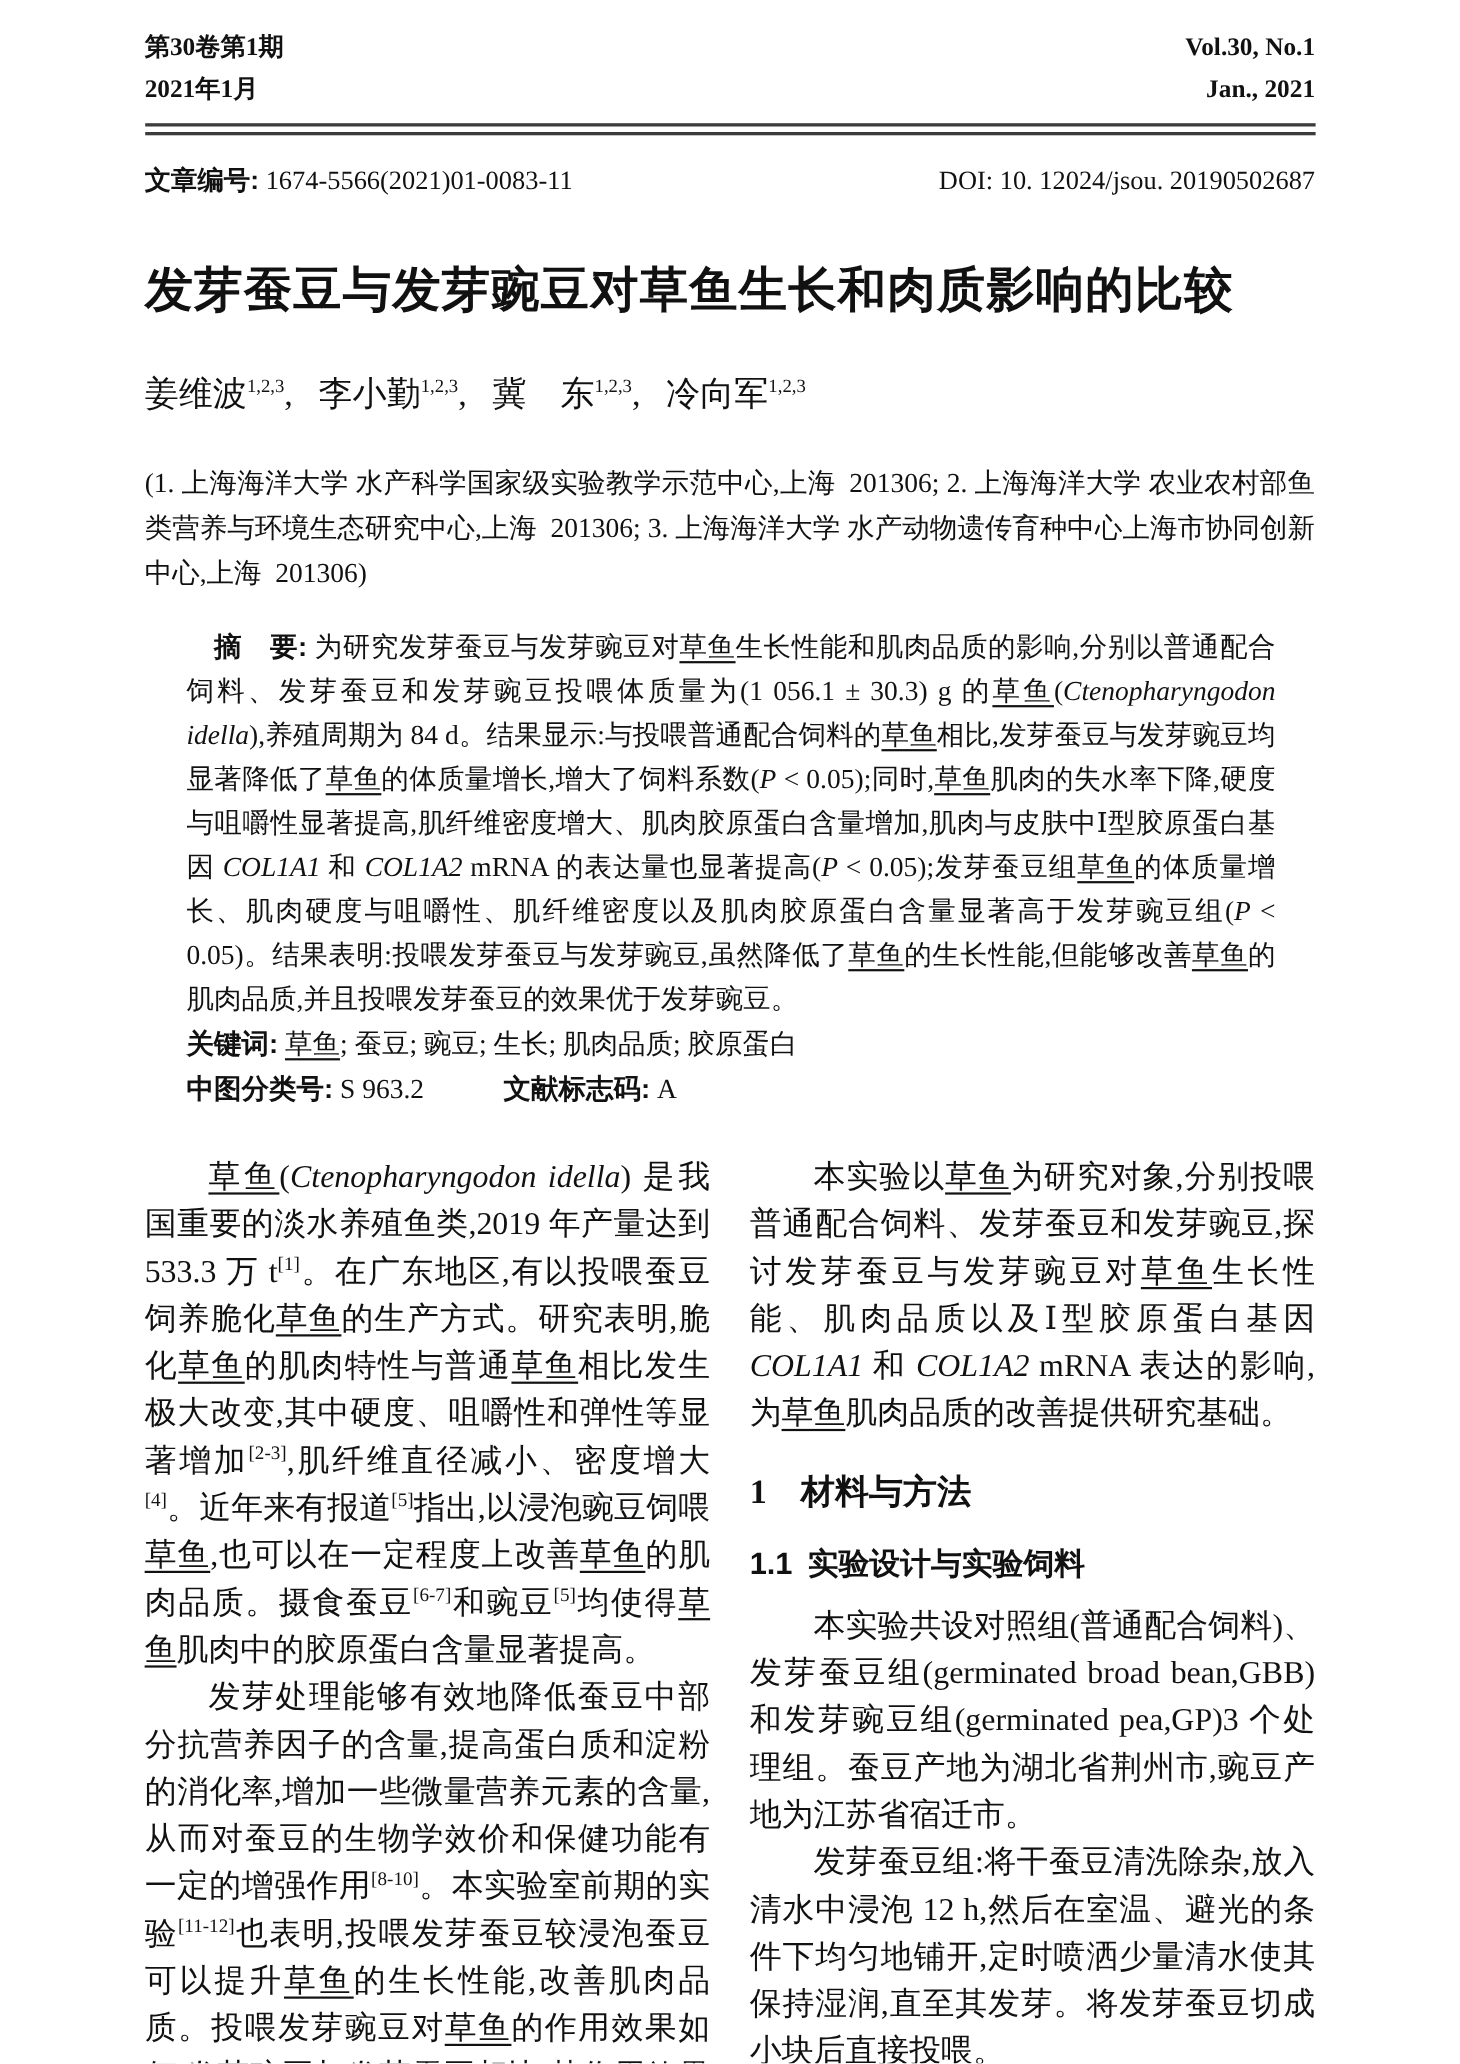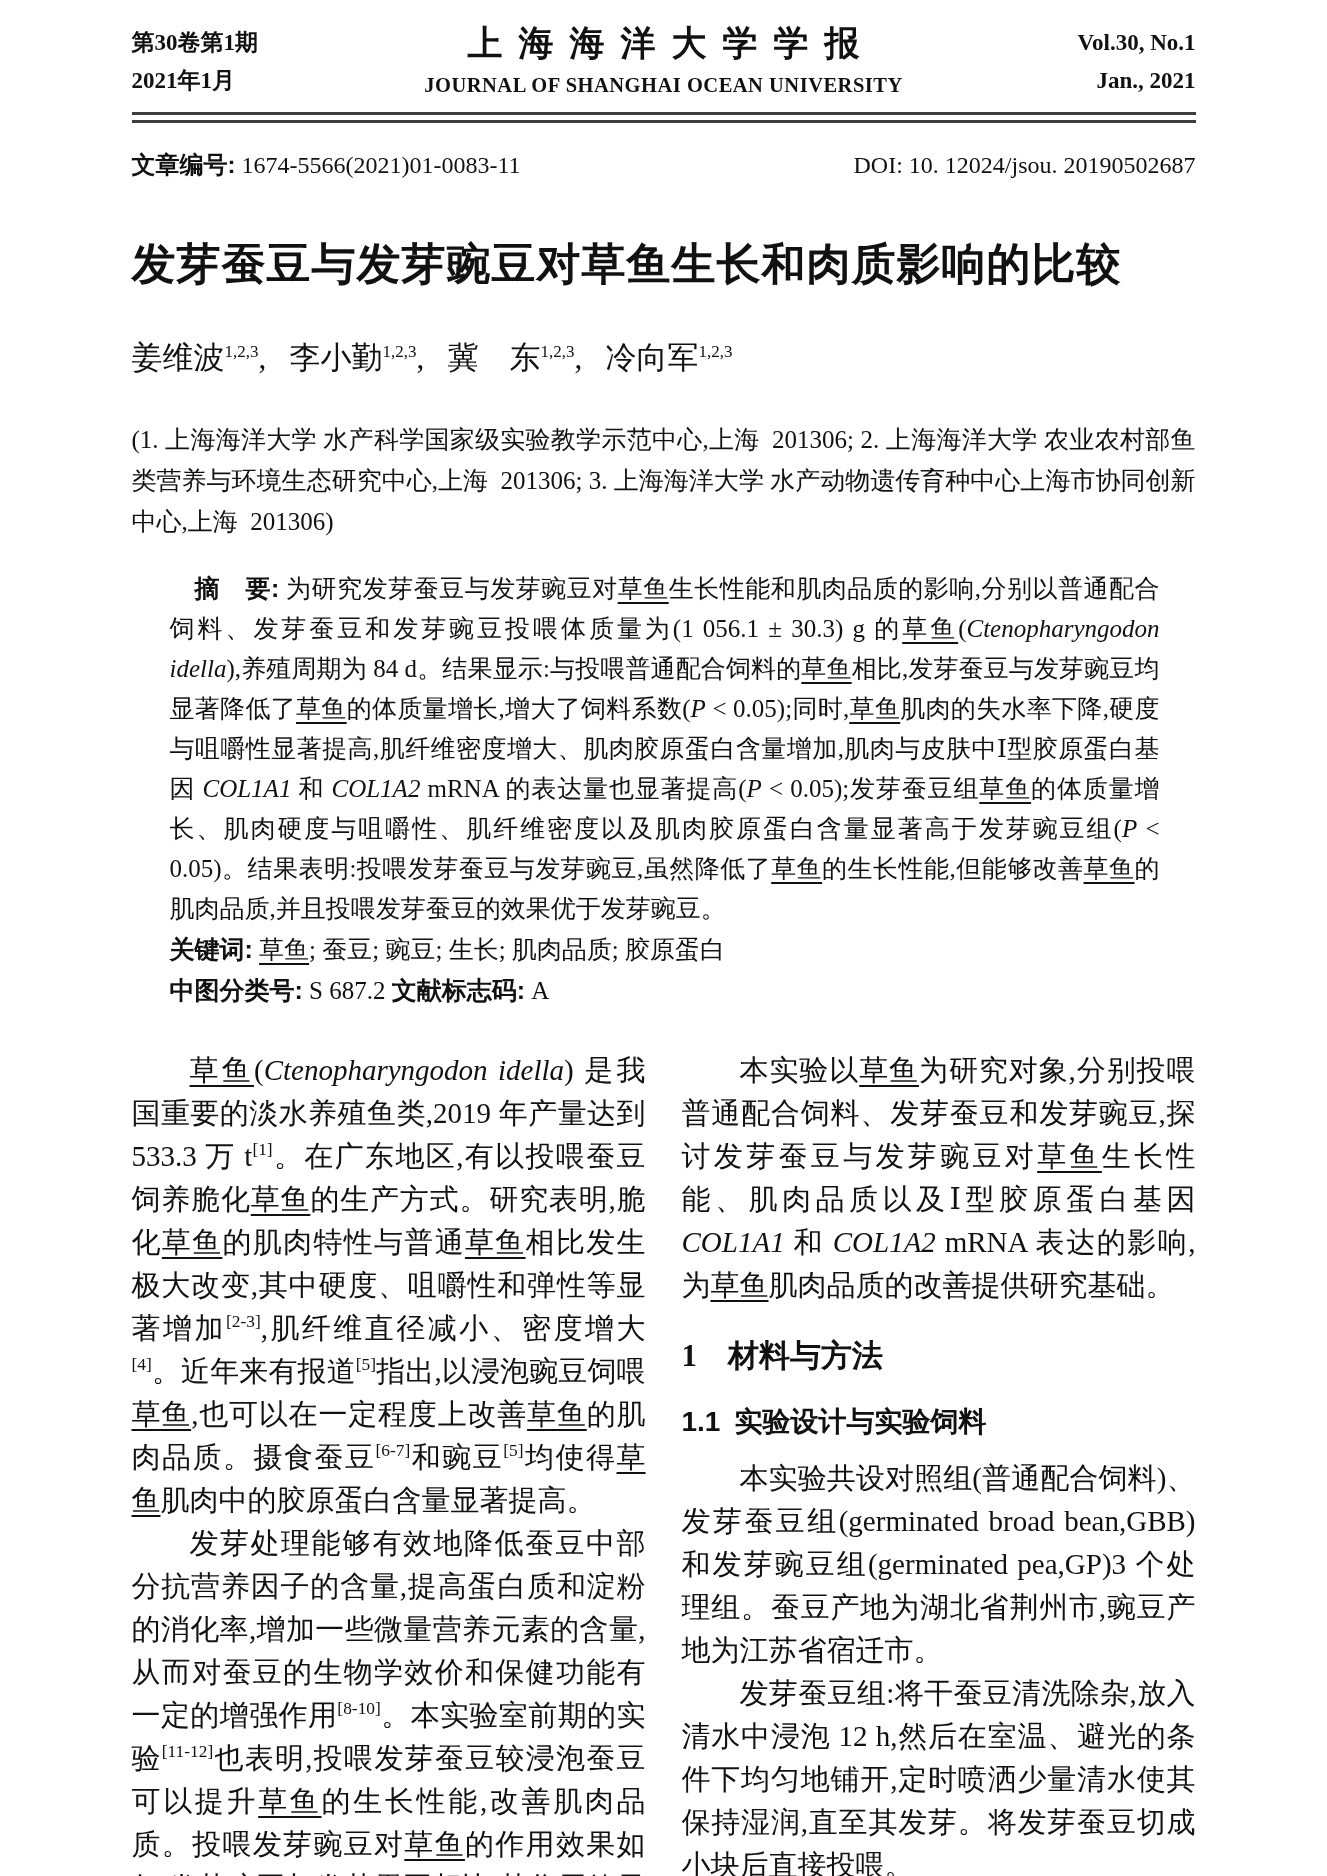--- a/index.html
+++ b/index.html
@@ -80,21 +80,21 @@
   .abstract {
     margin-top: 26px;
     padding-left: 38px;
     padding-right: 36px;
     font-size: 25px;
     line-height: 40px;
     text-align: justify;
   }
   .abs-body { text-indent: 1em; }
   .abs-line { text-align: left; }
-  .clc .pair + .pair { }
+  .clc .pair + .pair { margin-left: 66px; }
   
   .body-cols {
     margin-top: 38px;
     display: flex;
     gap: 36px;
     font-size: 29px;
     line-height: 43px;
     text-align: justify;
   }
   .col { width: 616px; }
@@ -127,24 +127,20 @@
 </head>
 <body>
 
 <div class="page">
 
   <header class="hdr">
     <div class="hdr-left">
       <div>第30卷第1期</div>
       <div>2021年1月</div>
     </div>
-    <div class="hdr-center">
-      <div class="jname-cn">上海海洋大学学报</div>
-      <div class="jname-en">JOURNAL OF SHANGHAI OCEAN UNIVERSITY</div>
-    </div>
     <div class="hdr-right">
       <div>Vol.30, No.1</div>
       <div>Jan., 2021</div>
     </div>
   </header>
 
   <div class="double-rule"></div>
 
   <div class="meta-row">
     <div>
@@ -157,21 +153,21 @@
   <h1 class="title">发芽蚕豆与发芽豌豆对草鱼生长和肉质影响的比较</h1>
 
   <div class="authors">姜维波<sup>1,2,3</sup>,  李小勤<sup>1,2,3</sup>,  冀　东<sup>1,2,3</sup>,  冷向军<sup>1,2,3</sup></div>
 
   <div class="affil">(1. 上海海洋大学 水产科学国家级实验教学示范中心,上海 201306; 2. 上海海洋大学 农业农村部鱼类营养与环境生态研究中心,上海 201306; 3. 上海海洋大学 水产动物遗传育种中心上海市协同创新中心,上海 201306)</div>
 
   <section class="abstract">
     <p class="abs-body"><span class="lab-hei">摘　要:</span> <span>为研究发芽蚕豆与发芽豌豆对<u>草鱼</u>生长性能和肌肉品质的影响,分别以普通配合饲料、发芽蚕豆和发芽豌豆投喂体质量为(1 056.1 ± 30.3) g 的<u>草鱼</u>(<i>Ctenopharyngodon idella</i>),养殖周期为 84 d。结果显示:与投喂普通配合饲料的<u>草鱼</u>相比,发芽蚕豆与发芽豌豆均显著降低了<u>草鱼</u>的体质量增长,增大了饲料系数(<i>P</i> &lt; 0.05);同时,<u>草鱼</u>肌肉的失水率下降,硬度与咀嚼性显著提高,肌纤维密度增大、肌肉胶原蛋白含量增加,肌肉与皮肤中Ⅰ型胶原蛋白基因 <i>COL1A1</i> 和 <i>COL1A2</i> mRNA 的表达量也显著提高(<i>P</i> &lt; 0.05);发芽蚕豆组<u>草鱼</u>的体质量增长、肌肉硬度与咀嚼性、肌纤维密度以及肌肉胶原蛋白含量显著高于发芽豌豆组(<i>P</i> &lt; 0.05)。结果表明:投喂发芽蚕豆与发芽豌豆,虽然降低了<u>草鱼</u>的生长性能,但能够改善<u>草鱼</u>的肌肉品质,并且投喂发芽蚕豆的效果优于发芽豌豆。</span></p>
     <p class="abs-line"><span class="lab-hei">关键词:</span> <span><u>草鱼</u>; 蚕豆; 豌豆; 生长; 肌肉品质; 胶原蛋白</span></p>
     <p class="abs-line clc">
-      <span class="pair"><span class="lab-hei">中图分类号:</span> <span>S 687.2</span></span>
+      <span class="pair"><span class="lab-hei">中图分类号:</span> <span>S 963.2</span></span>
       <span class="pair"><span class="lab-hei">文献标志码:</span> <span>A</span></span>
     </p>
   </section>
 
   <main class="body-cols">
     <div class="col">
       <p><u>草鱼</u>(<i>Ctenopharyngodon idella</i>) 是我国重要的淡水养殖鱼类,2019 年产量达到 533.3 万 t<sup>[1]</sup>。在广东地区,有以投喂蚕豆饲养脆化<u>草鱼</u>的生产方式。研究表明,脆化<u>草鱼</u>的肌肉特性与普通<u>草鱼</u>相比发生极大改变,其中硬度、咀嚼性和弹性等显著增加<sup>[2-3]</sup>,肌纤维直径减小、密度增大<sup>[4]</sup>。近年来有报道<sup>[5]</sup>指出,以浸泡豌豆饲喂<u>草鱼</u>,也可以在一定程度上改善<u>草鱼</u>的肌肉品质。摄食蚕豆<sup>[6-7]</sup>和豌豆<sup>[5]</sup>均使得<u>草鱼</u>肌肉中的胶原蛋白含量显著提高。</p>
       <p>发芽处理能够有效地降低蚕豆中部分抗营养因子的含量,提高蛋白质和淀粉的消化率,增加一些微量营养元素的含量,从而对蚕豆的生物学效价和保健功能有一定的增强作用<sup>[8-10]</sup>。本实验室前期的实验<sup>[11-12]</sup>也表明,投喂发芽蚕豆较浸泡蚕豆可以提升<u>草鱼</u>的生长性能,改善肌肉品质。投喂发芽豌豆对<u>草鱼</u>的作用效果如何,发芽豌豆与发芽蚕豆相比,其作用效果又是如何,目前均未见相关报道。</p>
       <div class="footnote-rule"></div>
     </div>

